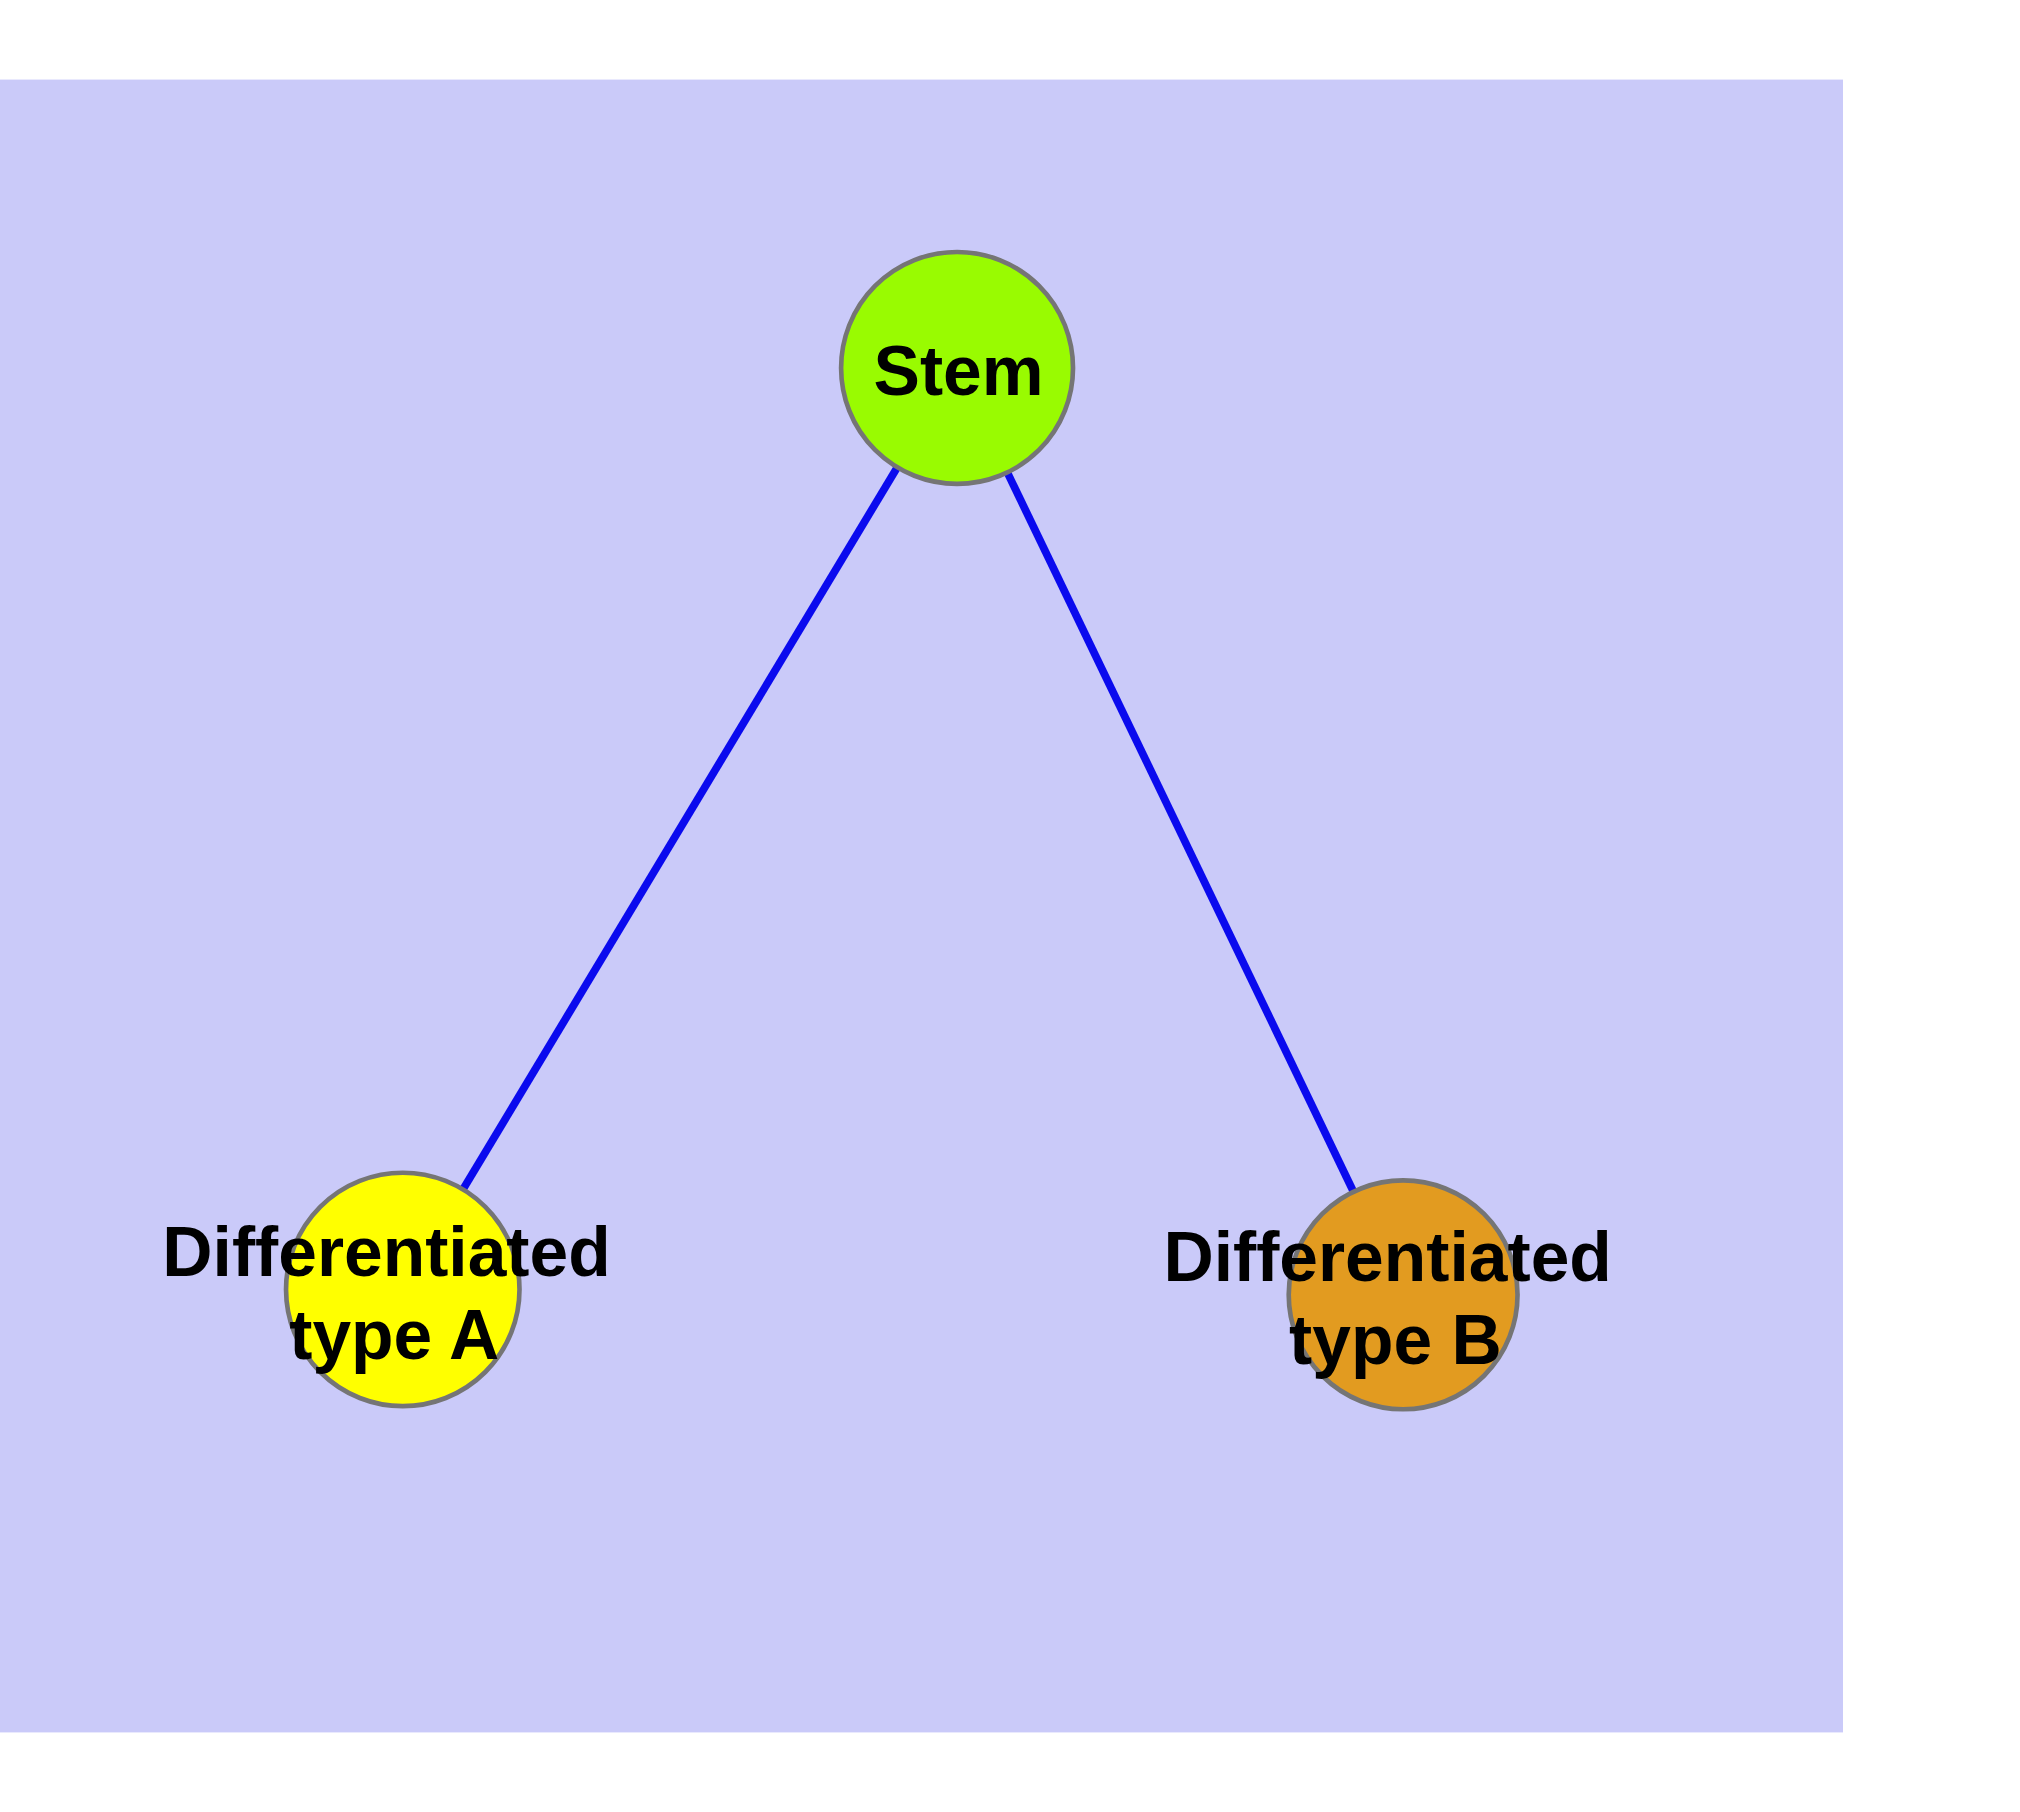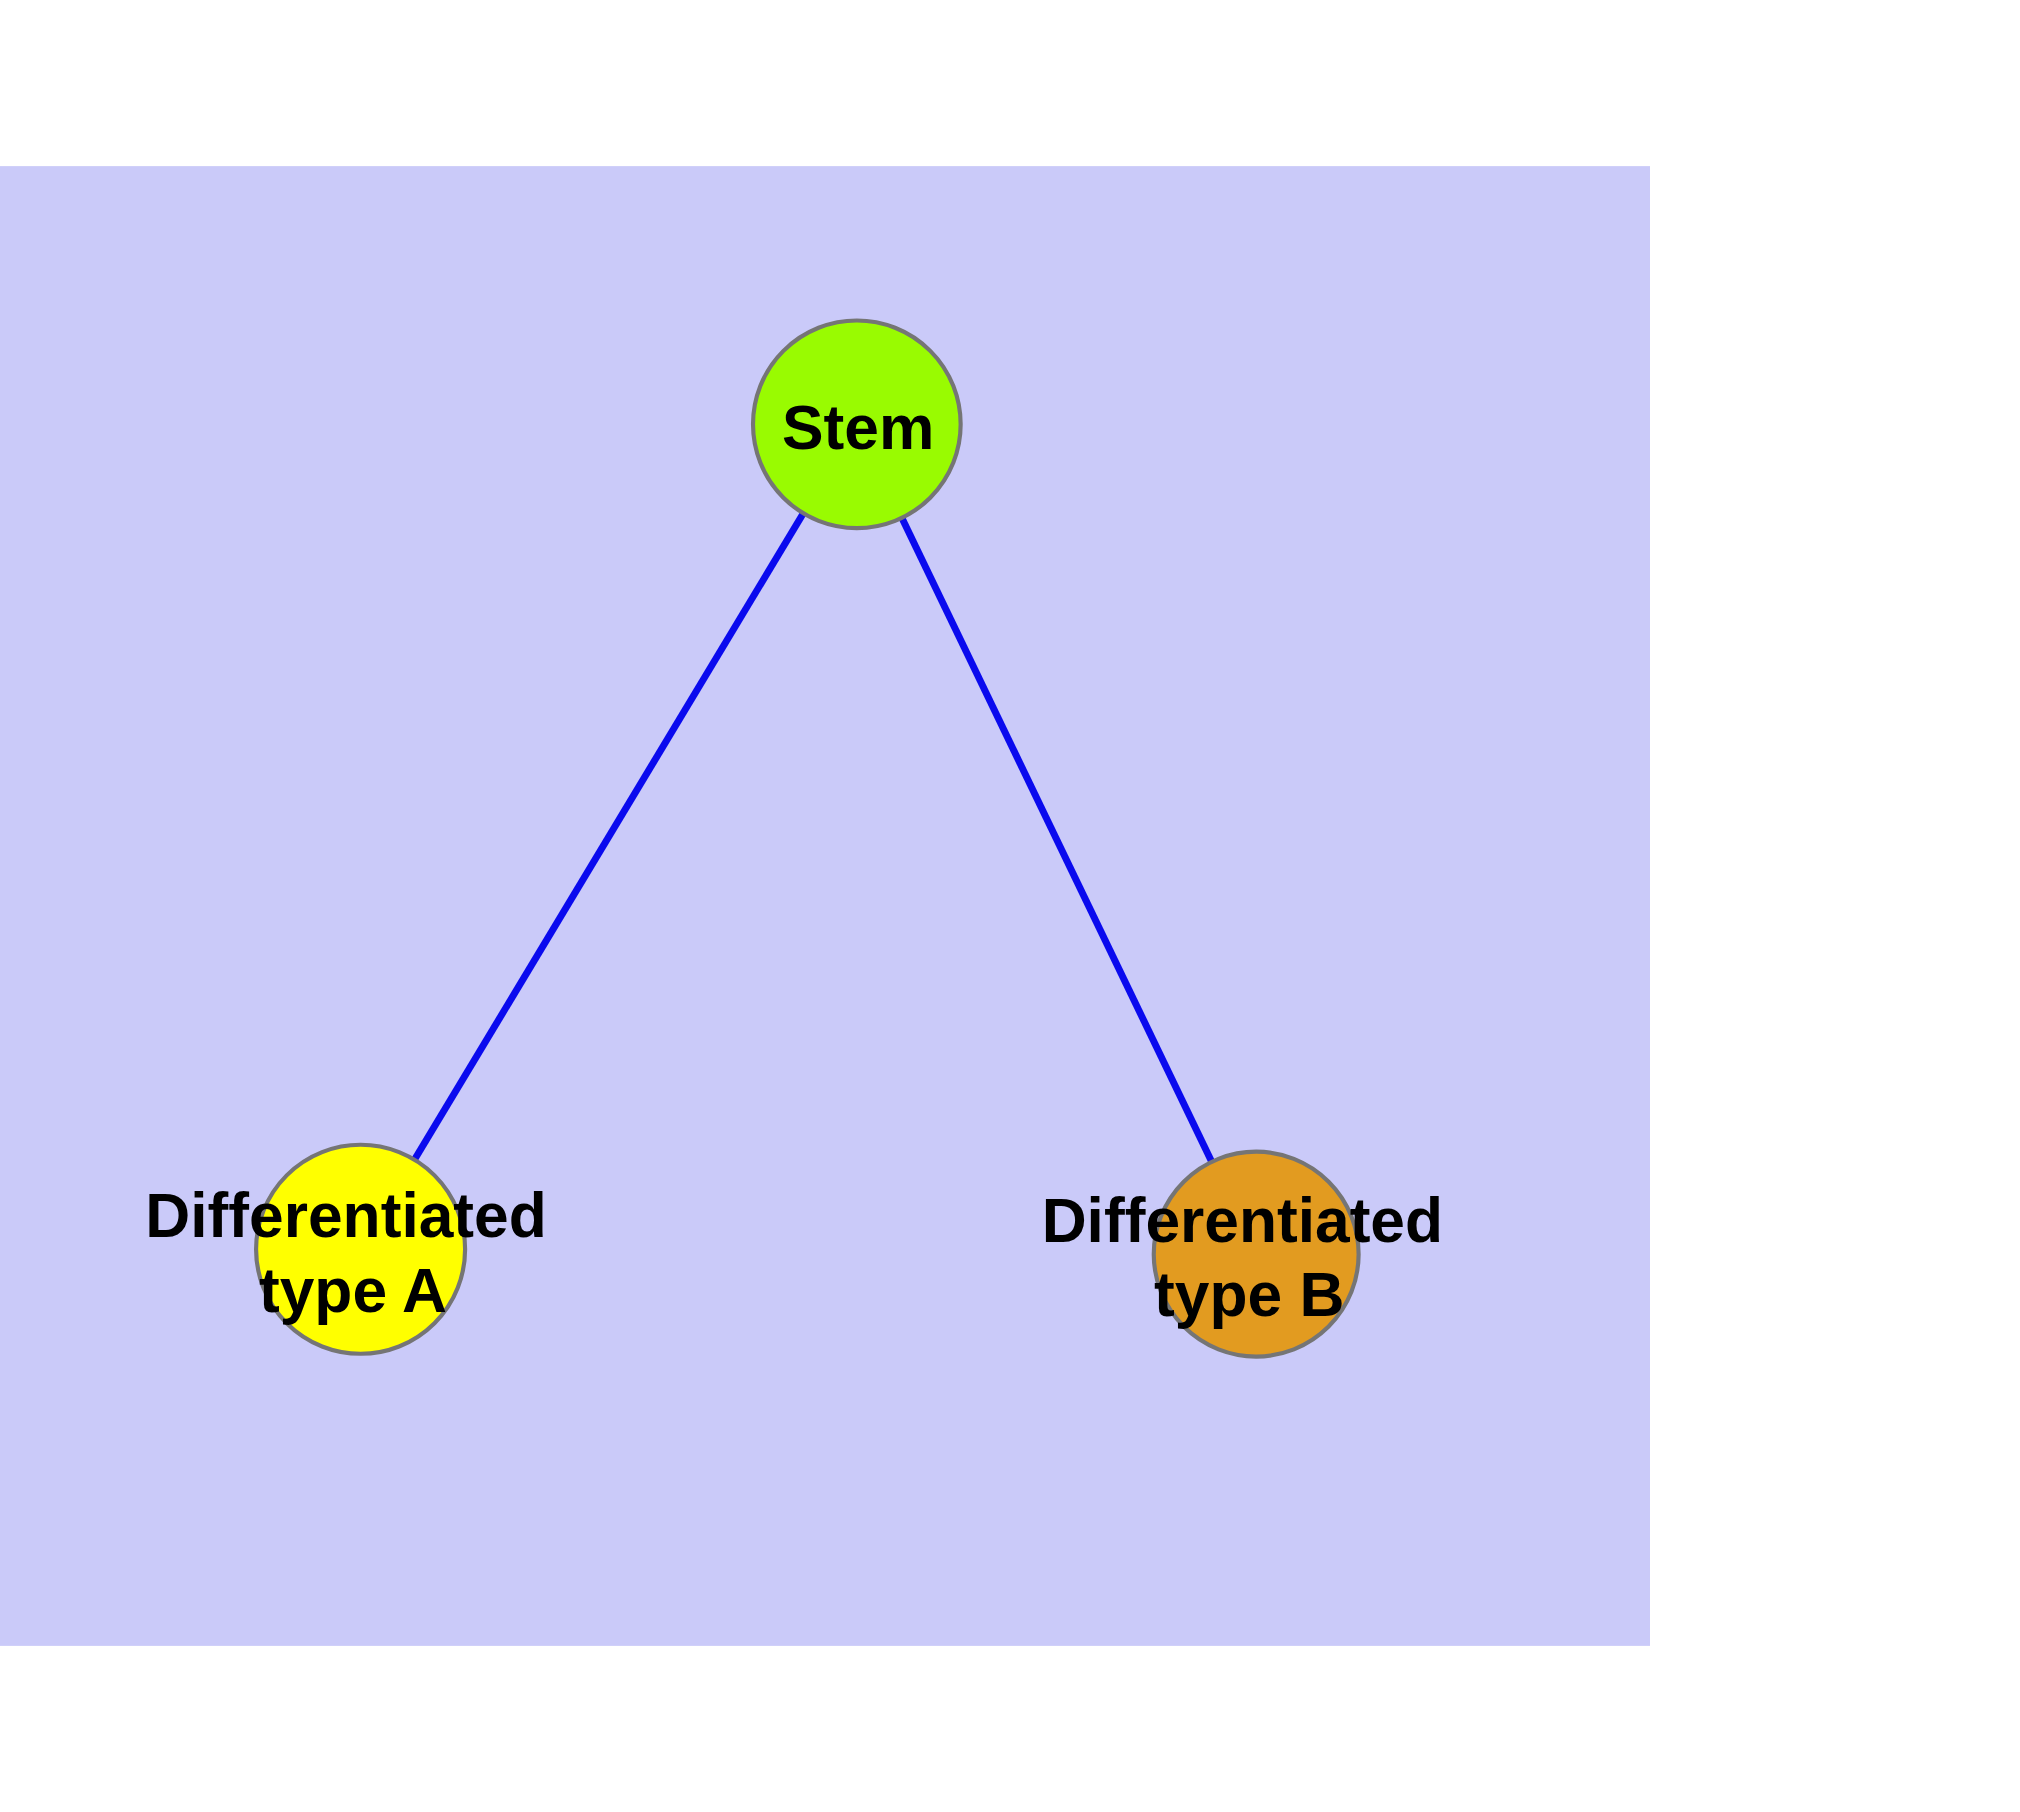--- a/index.html
+++ b/index.html
@@ -1,21 +1,21 @@
 <!DOCTYPE html>
 <html style="font-size:13.6px"><head>
 <meta charset="utf-8">
 <style>
   html, body {
     margin: 0;
     padding: 0;
     background: #ffffff;
   }
   .stage {
-    width: 1650px;
+    width: 1843px;
     height: 1812px;
     position: relative;
     overflow: hidden;
     font-family: "Liberation Sans", sans-serif;
   }
   .stage svg {
     display: block;
     width: 100%;
     height: 100%;
   }

